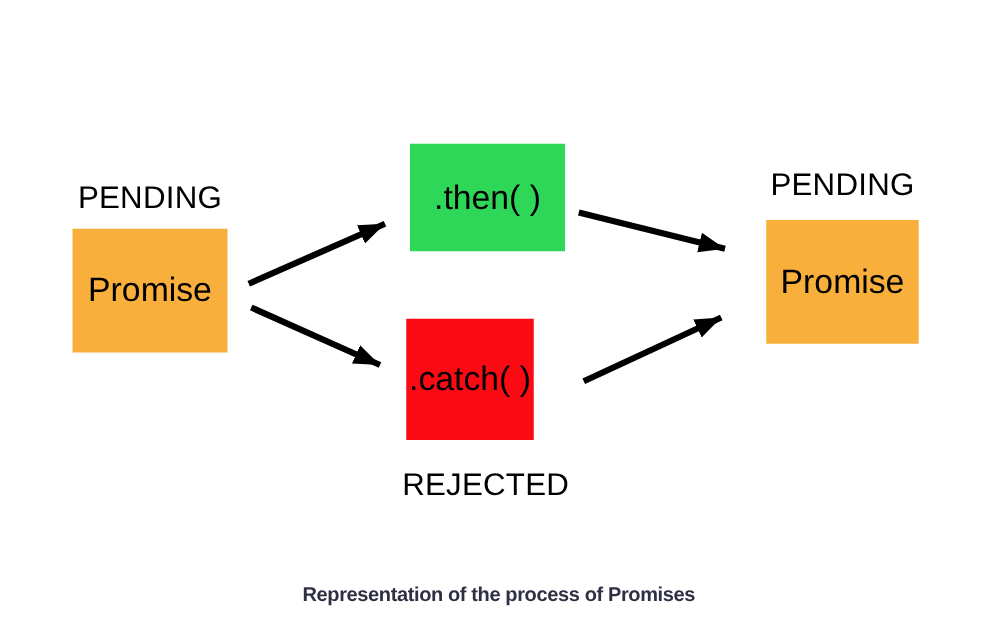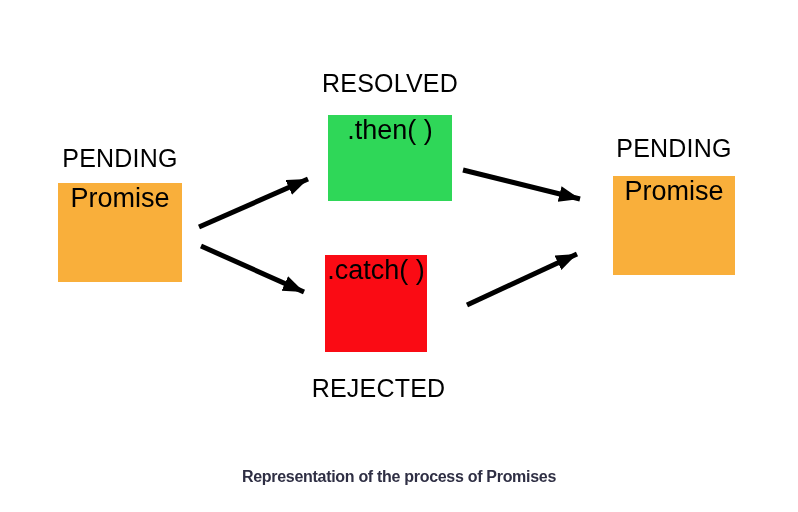--- a/index.html
+++ b/index.html
@@ -27,21 +27,21 @@
     text-align:center;
     font-size:25px;
     line-height:25px;
     color:var(--label_text);
     letter-spacing:0.2px;
     white-space:nowrap;
   }
   .node-box{
     position:absolute;
     display:flex;
-    align-items:flex-start;
+    align-items:center;
     justify-content:center;
   }
   .node-box .node-text{
     font-size:27px;
     color:var(--label_text);
     white-space:pre;
   }
   .box-pending{background:var(--pending);}
   .box-resolved{background:var(--resolved);}
   .box-rejected{background:var(--rejected);}
@@ -71,29 +71,28 @@
 </head>
 <body>
 
 <div class="canvas">
 
   <div class="state-label" style="left:58px;top:146px;width:124px;">PENDING</div>
   <div class="node-box box-pending" style="left:58px;top:183px;width:124px;height:99px;">
     <span class="node-text">Promise</span>
   </div>
 
-  <div class="state-label" style="left:318px;top:71px;width:144px;">RESOLVED</div>
   <div class="node-box box-resolved" style="left:328px;top:115px;width:124px;height:86px;">
     <span class="node-text">.then( )</span>
   </div>
 
   <div class="node-box box-rejected" style="left:325px;top:255px;width:102px;height:97px;">
     <span class="node-text">.catch( )</span>
   </div>
-  <div class="state-label" style="left:308px;top:376px;width:141px;text-align:center;">REJECTED</div>
+  <div class="state-label" style="left:318px;top:376px;width:141px;text-align:center;">REJECTED</div>
 
   <div class="state-label" style="left:612px;top:136px;width:124px;">PENDING</div>
   <div class="node-box box-pending" style="left:613px;top:176px;width:122px;height:99px;">
     <span class="node-text">Promise</span>
   </div>
 
   <svg class="arrows" viewBox="0 0 798 512">
     <defs>
       <marker id="ah" markerWidth="4.6" markerHeight="3.4" refX="4.2" refY="1.6" orient="auto">
         <path class="arrow-head" d="M0,0 L4.2,1.6 L0,3.2 Z"></path>

